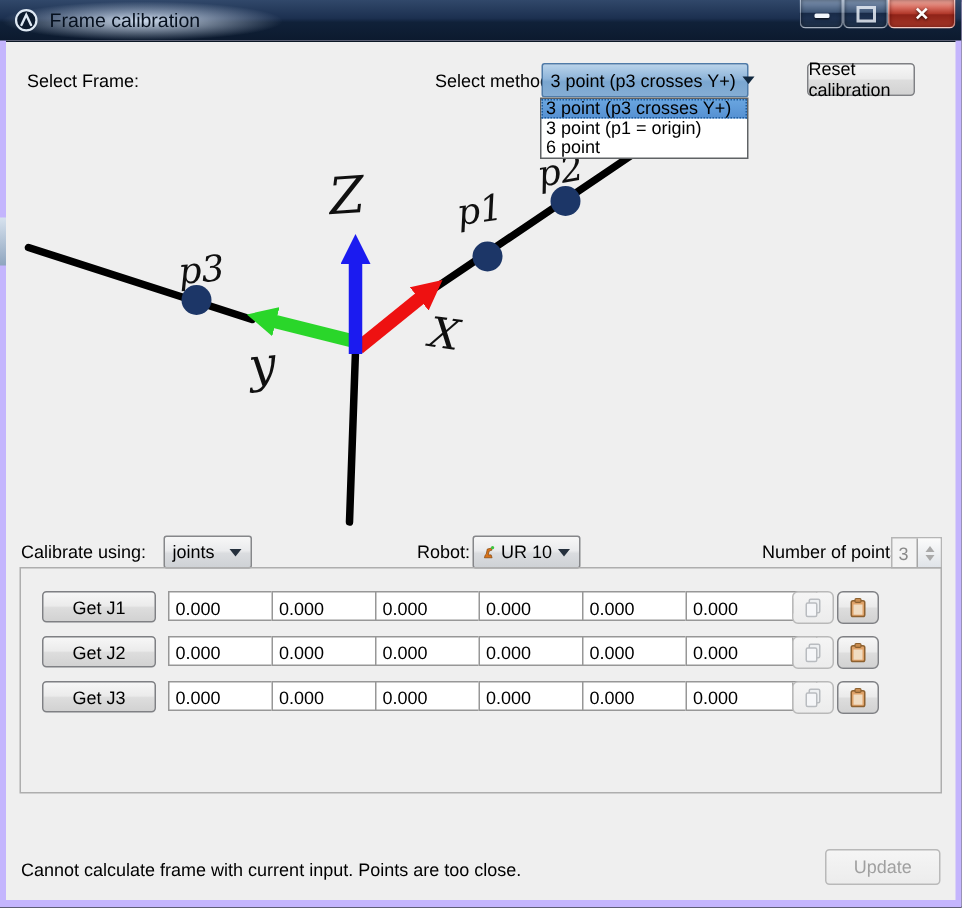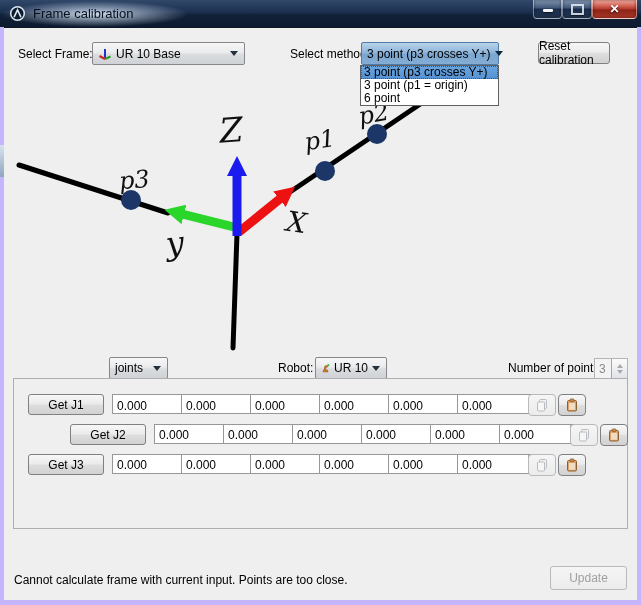--- a/index.html
+++ b/index.html
@@ -46,21 +46,21 @@
   .spinbox{position:absolute;width:88px;height:20px;box-sizing:border-box;background:#fff;border:1px solid #979797;display:flex;}
   .sp-val{flex:1;font-size:12px;padding:3px 0 0 4px;color:#000;}
   .sp-btns{width:15px;border-left:1px solid #a6a6a6;background:linear-gradient(180deg,#fbfbfb,#e0e4e9);display:flex;flex-direction:column;align-items:center;justify-content:center;gap:2px;}
   .tri-up{width:0;height:0;border-left:3px solid transparent;border-right:3px solid transparent;border-bottom:4px solid #4f6d96;}
   .tri-dn{width:0;height:0;border-left:3px solid transparent;border-right:3px solid transparent;border-top:4px solid #4f6d96;}
   .spinbox.disabled{background:#f3f3f3;border-color:#b5b5b5;}
   .spinbox.disabled .sp-val{color:#8a8a8a;}
   .spinbox.disabled .tri-up{border-bottom-color:#a9a9a9;}
   .spinbox.disabled .tri-dn{border-top-color:#a9a9a9;}
 
-  .r1{top:366px;align-items:center;} .r2{top:396px;margin-left:42px;} .r3{top:426px;}
+  .r1{top:366px;align-items:center;} .r2{top:396px;} .r3{top:426px;}
   .c1{left:108px;} .c2{left:177px;} .c3{left:246px;} .c4{left:315px;} .c5{left:384px;} .c6{left:453px;}
   .get-btn{left:24px;width:76px;height:21px;border-radius:3px;}
   .icon-btn{width:28px;height:22px;border-radius:4px;}
   .copy-col{left:524px;} .paste-col{left:554px;}
 
   .status-msg{position:absolute;left:10px;top:509px;font-size:12px;color:#000;margin-top:36px;}
   .update-btn{left:546px;top:538px;width:77px;height:24px;}
 </style>
 </head>
 <body>
@@ -113,46 +113,38 @@
       <circle cx="373" cy="106" r="10" fill="#1c3667"></circle>
       <text class="hand" x="228" y="114" font-size="34" text-anchor="middle" transform="rotate(-4 228 114)">Z</text>
       <text class="hand" x="291" y="204" font-size="28" text-anchor="middle" transform="rotate(8 291 204)">X</text>
       <text class="hand" x="172" y="226" font-size="32" text-anchor="middle" transform="rotate(-6 172 226)">y</text>
       <text class="hand" x="317" y="120" font-size="24" text-anchor="middle" transform="rotate(-8 317 120)">p1</text>
       <text class="hand" x="371" y="94" font-size="24" text-anchor="middle" transform="rotate(-10 371 94)">p2</text>
       <text class="hand" x="131" y="160" font-size="24" text-anchor="middle" transform="rotate(-5 131 160)">p3</text>
     </svg>
 
     <span class="lbl" style="left:14px;top:15px">Select Frame:</span>
-    <div class="combo" style="left:88px;top:14px;width:153px;height:23px">
-      <svg width="14" height="14" viewBox="0 0 14 14">
-        <line x1="7" y1="12" x2="7" y2="2" stroke="#2233cc" stroke-width="2"></line>
-        <line x1="7" y1="12" x2="1.5" y2="9" stroke="#cc2222" stroke-width="2"></line>
-        <line x1="7" y1="12" x2="12.5" y2="9.5" stroke="#22a022" stroke-width="2"></line>
-      </svg>
-      <span>UR 10 Base</span>
-      <span class="caret"></span>
-    </div>
 
     <span class="lbl" style="left:286px;top:15px">Select method:</span>
     <div class="combo open" style="left:357px;top:14px;width:138px;height:23px">
       <span>3 point (p3 crosses Y+)</span>
       <span class="caret"></span>
     </div>
 
     <div class="btn" style="left:534px;top:14px;width:72px;height:22px">
       <span>Reset calibration</span>
     </div>
 
     <div class="droplist">
       <div class="opt sel">3 point (p3 crosses Y+)</div>
       <div class="opt">3 point (p1 = origin)</div>
       <div class="opt">6 point</div>
     </div>
 
+    <span class="lbl" style="left:10px;top:329px">Calibrate using:</span>
     <div class="combo" style="left:105px;top:329px;width:59px;height:22px">
       <span>joints</span>
       <span class="caret"></span>
     </div>
 
     <span class="lbl" style="left:274px;top:329px">Robot:</span>
     <div class="combo" style="left:311px;top:329px;width:72px;height:22px">
       <svg width="14" height="14" viewBox="0 0 14 14">
         <path d="M3,13 L11,13 L10,10 L7,10 L8,6 L11,5 L10,3 L6,4 L5,9 L4,10 Z" fill="#d9731a" stroke="#8a4a10" stroke-width="0.8"></path>
         <circle cx="11.5" cy="2.5" r="1.7" fill="#3dc43d"></circle>

